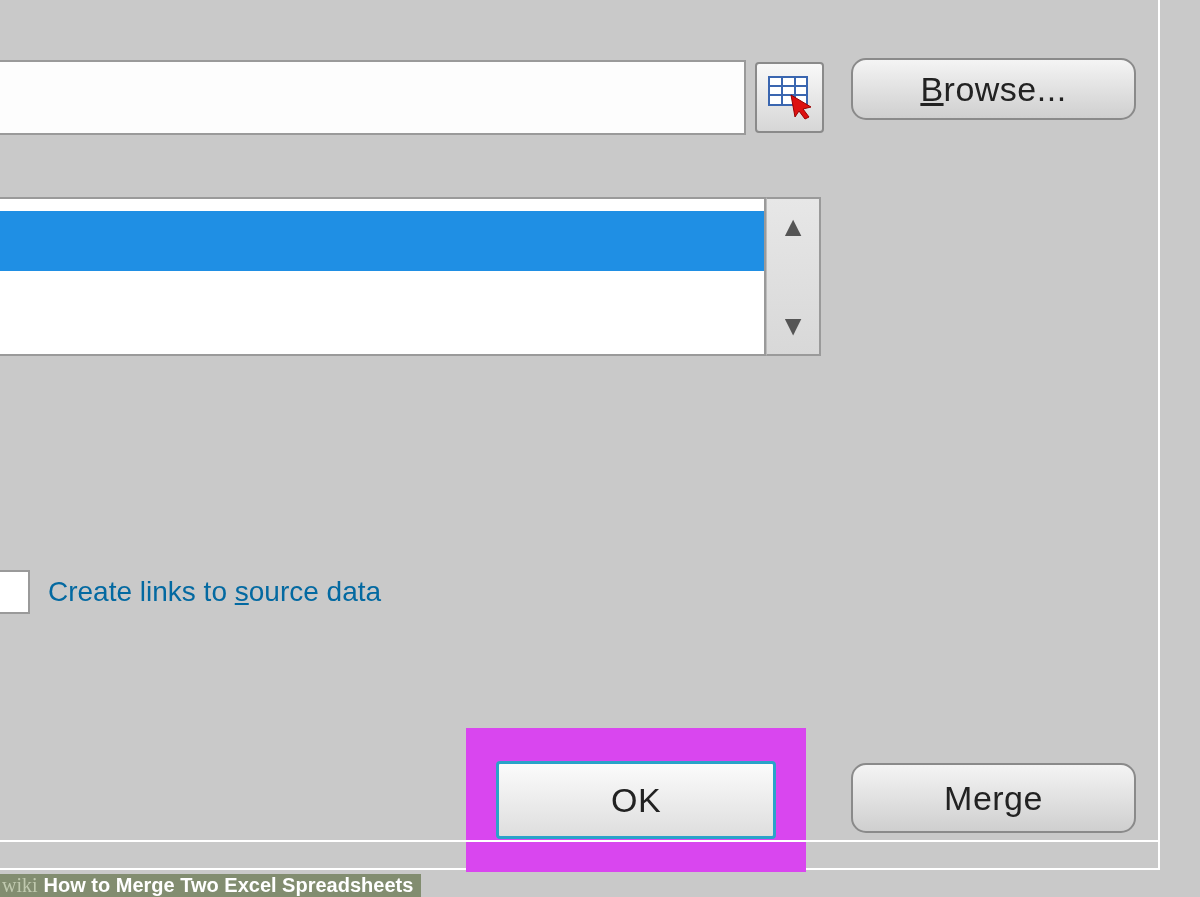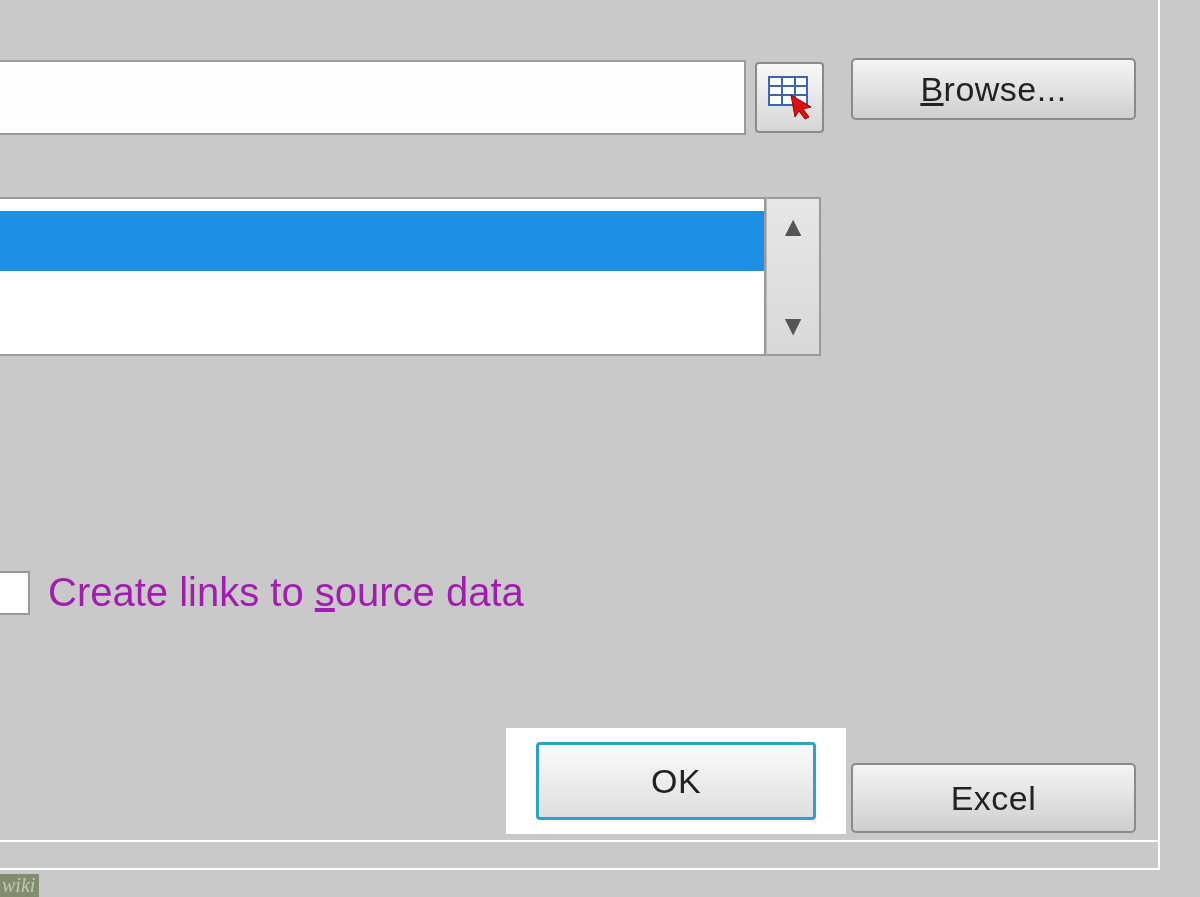--- a/index.html
+++ b/index.html
@@ -8,33 +8,33 @@
   .right-strip{position:absolute;right:0;top:0;width:40px;height:897px;background:#c9c9c9}
   .input-field{position:absolute;left:-6px;top:60px;width:752px;height:75px;background:#fdfdfd;border:2px solid #9a9a9a}
   .range-btn{position:absolute;left:755px;top:62px;width:69px;height:71px;border:2px solid #8a8a8a;border-radius:4px;background:linear-gradient(#f9f9f9,#d6d6d6);display:flex;align-items:center;justify-content:center}
   .range-btn svg{width:50px;height:50px}
   .listbox{position:absolute;left:-6px;top:197px;width:772px;height:159px;background:#fff;border:2px solid #9a9a9a;overflow:hidden}
   .listbox .selected{position:absolute;left:0;top:12px;width:100%;height:60px;background:#1f8fe4}
   .scrollbar{position:absolute;left:766px;top:197px;width:55px;height:159px;background:linear-gradient(#e7e7e7,#d8d8d8);border:2px solid #9a9a9a;border-left:1px solid #bbb}
   .scroll-up,.scroll-down{position:absolute;left:0;width:100%;height:56px;display:flex;align-items:center;justify-content:center;font-size:28px;color:#555}
   .scroll-up{top:0}
   .scroll-down{bottom:0}
-  .btn{position:absolute;width:285px;height:62px;border:2px solid #8a8a8a;border-radius:5px;background:linear-gradient(#f4f4f4,#cfcfcf);font-size:34px;color:#222;display:flex;align-items:center;justify-content:center;letter-spacing:.5px}
+  .btn{position:absolute;width:285px;height:62px;border:2px solid #8a8a8a;border-radius:15px;background:linear-gradient(#f4f4f4,#cfcfcf);font-size:34px;color:#222;display:flex;align-items:center;justify-content:center;letter-spacing:.5px}
   .btn.browse{left:851px;top:58px}
   .btn.add{left:851px;top:195px}
   .btn.delete{left:851px;top:292px}
   .btn.close{left:851px;top:763px;width:285px;height:70px}
-  .highlight{position:absolute;left:506px;top:728px;width:340px;height:106px;background:#ffffff;display:flex;align-items:center;justify-content:center}
+  .highlight{position:absolute;left:466px;top:728px;width:340px;height:144px;background:#d946ef;display:flex;align-items:center;justify-content:center}
   .btn.ok{position:static;width:280px;height:78px;border:3px solid #2aa3c9;border-radius:4px;background:linear-gradient(#fbfbfb,#dedede)}
   .checkbox-row{position:absolute;left:0;top:570px;display:flex;align-items:center}
   .cb{width:30px;height:44px;background:#fff;border:2px solid #9a9a9a;border-left:none;margin-right:18px}
-  .cb-label{font-size:40px;color:#a21caf}
+  .cb-label{font-size:28px;color:#0369a1}
   .bottom-edge{position:absolute;left:0;bottom:26px;width:1160px;height:2px;background:#fff}
   .wm{position:absolute;left:0;bottom:0;height:24px;width:1200px;display:flex;align-items:center;font-size:20px}
-  .wm .wiki{background:#828d70;color:#c0c9af;padding:0 4px 0 2px;font-family:Georgia,serif;font-style:italic}
+  .wm .wiki{background:#828d70;color:#c0c9af;padding:0 4px 0 2px;font-family:Georgia,serif;}
   .wm .txt{background:#828d70;color:#fff;padding:0 8px 0 2px;font-weight:600;flex:0 0 auto}
   .wm .rest{flex:1;background:#c9c9c9}
   .ul{text-decoration:underline}
 </style>
 </head>
 <body>
 
 <div class="dialog">
 
   <div class="input-field"></div>
@@ -71,24 +71,25 @@
     <div class="cb-label">Create links to <span class="ul">s</span>ource data</div>
   </div>
 
   <div class="highlight">
     <div class="btn ok">
       <span>OK</span>
     </div>
   </div>
 
   <div class="btn close">
-    <span>Excel</span>
+    <span>Merge</span>
   </div>
 
   <div class="bottom-edge"></div>
 </div>
 
 <div class="right-strip"></div>
 
 <div class="wm">
   <span class="wiki">wiki</span>
+  <span class="txt">How to Merge Two Excel Spreadsheets</span>
   <span class="rest"></span>
 </div>
 
 </body></html>

